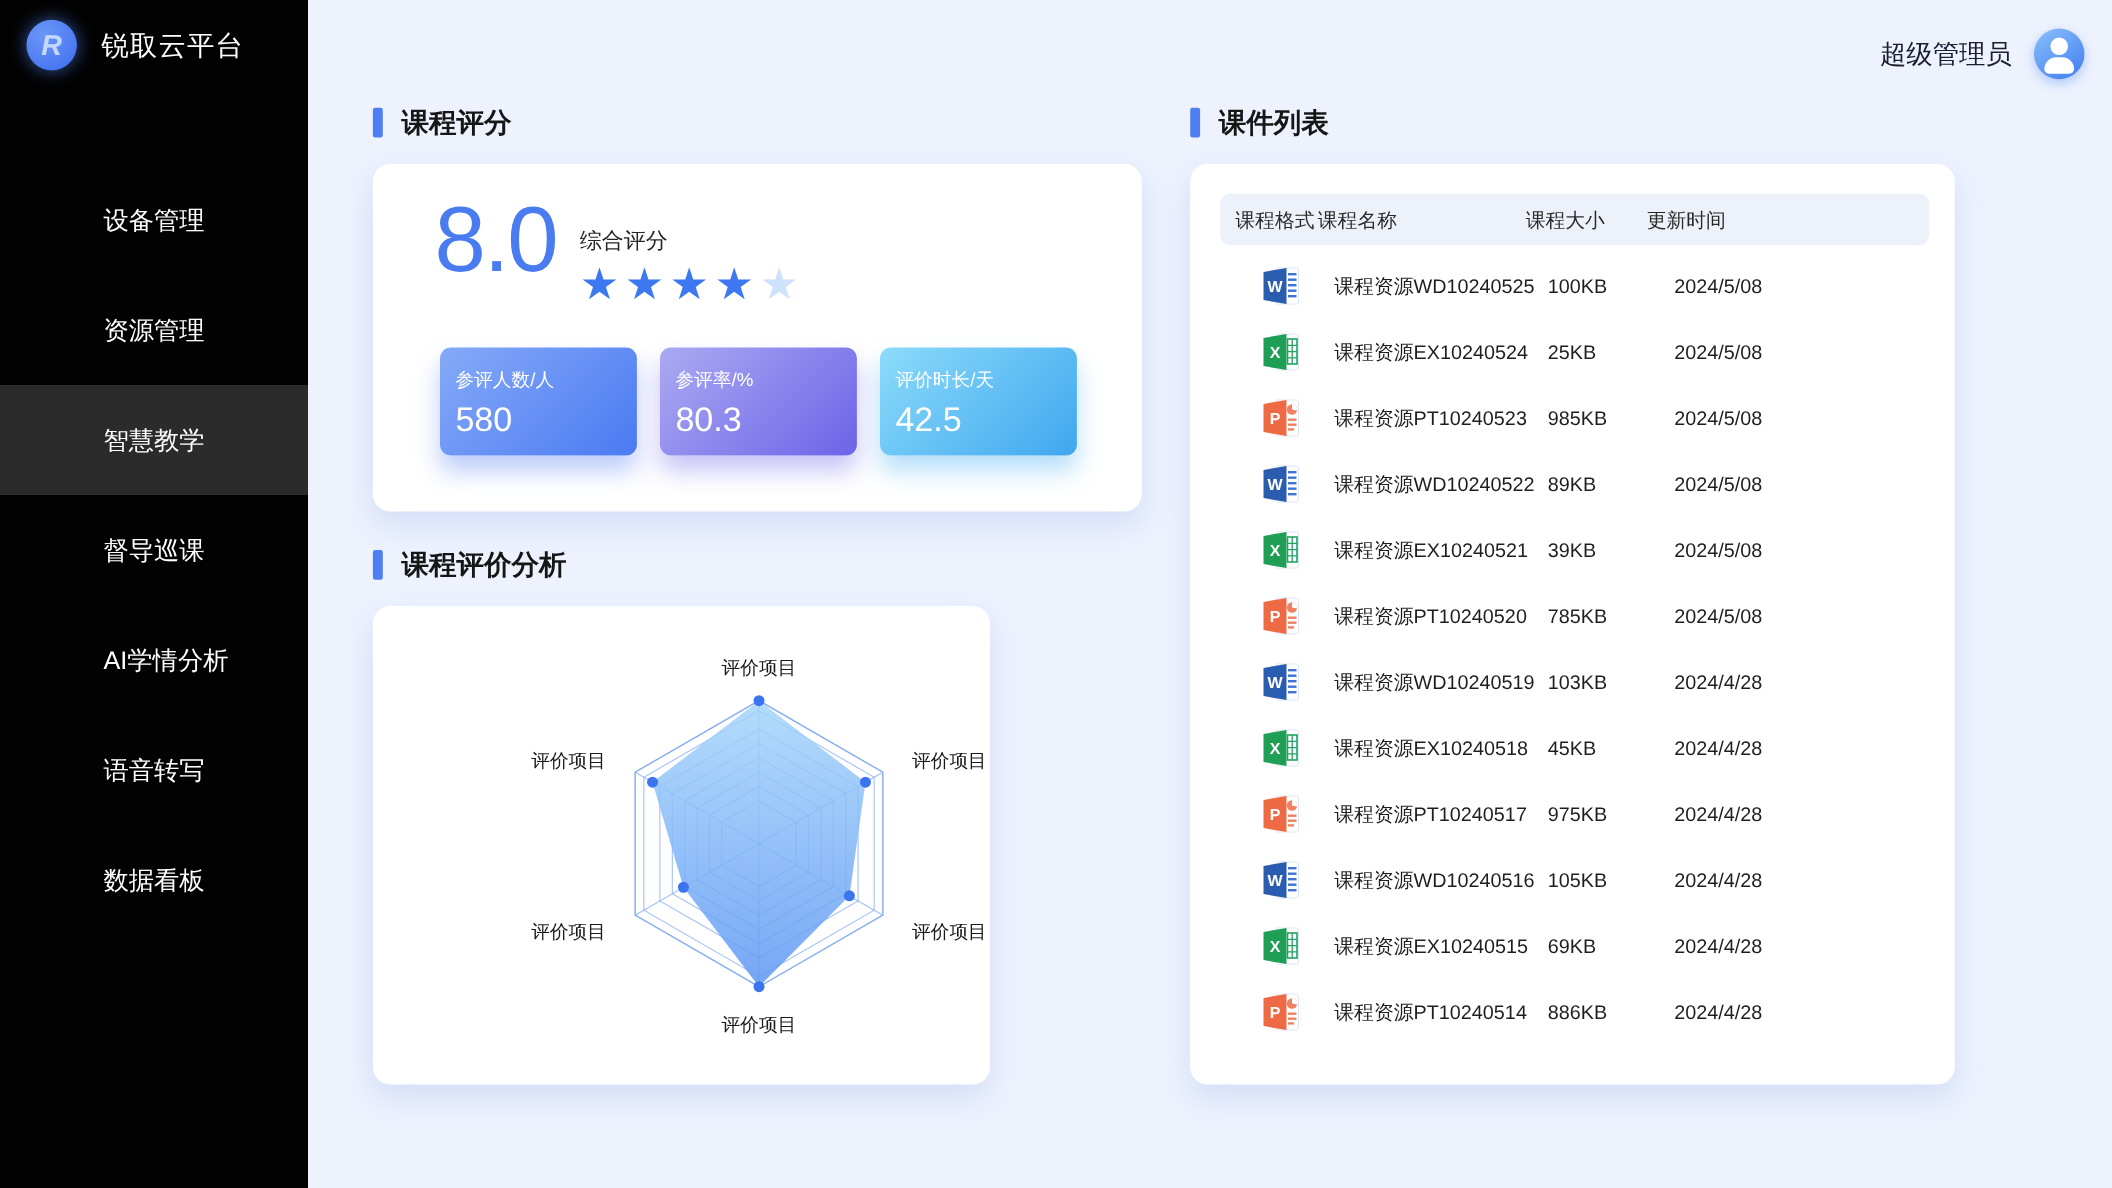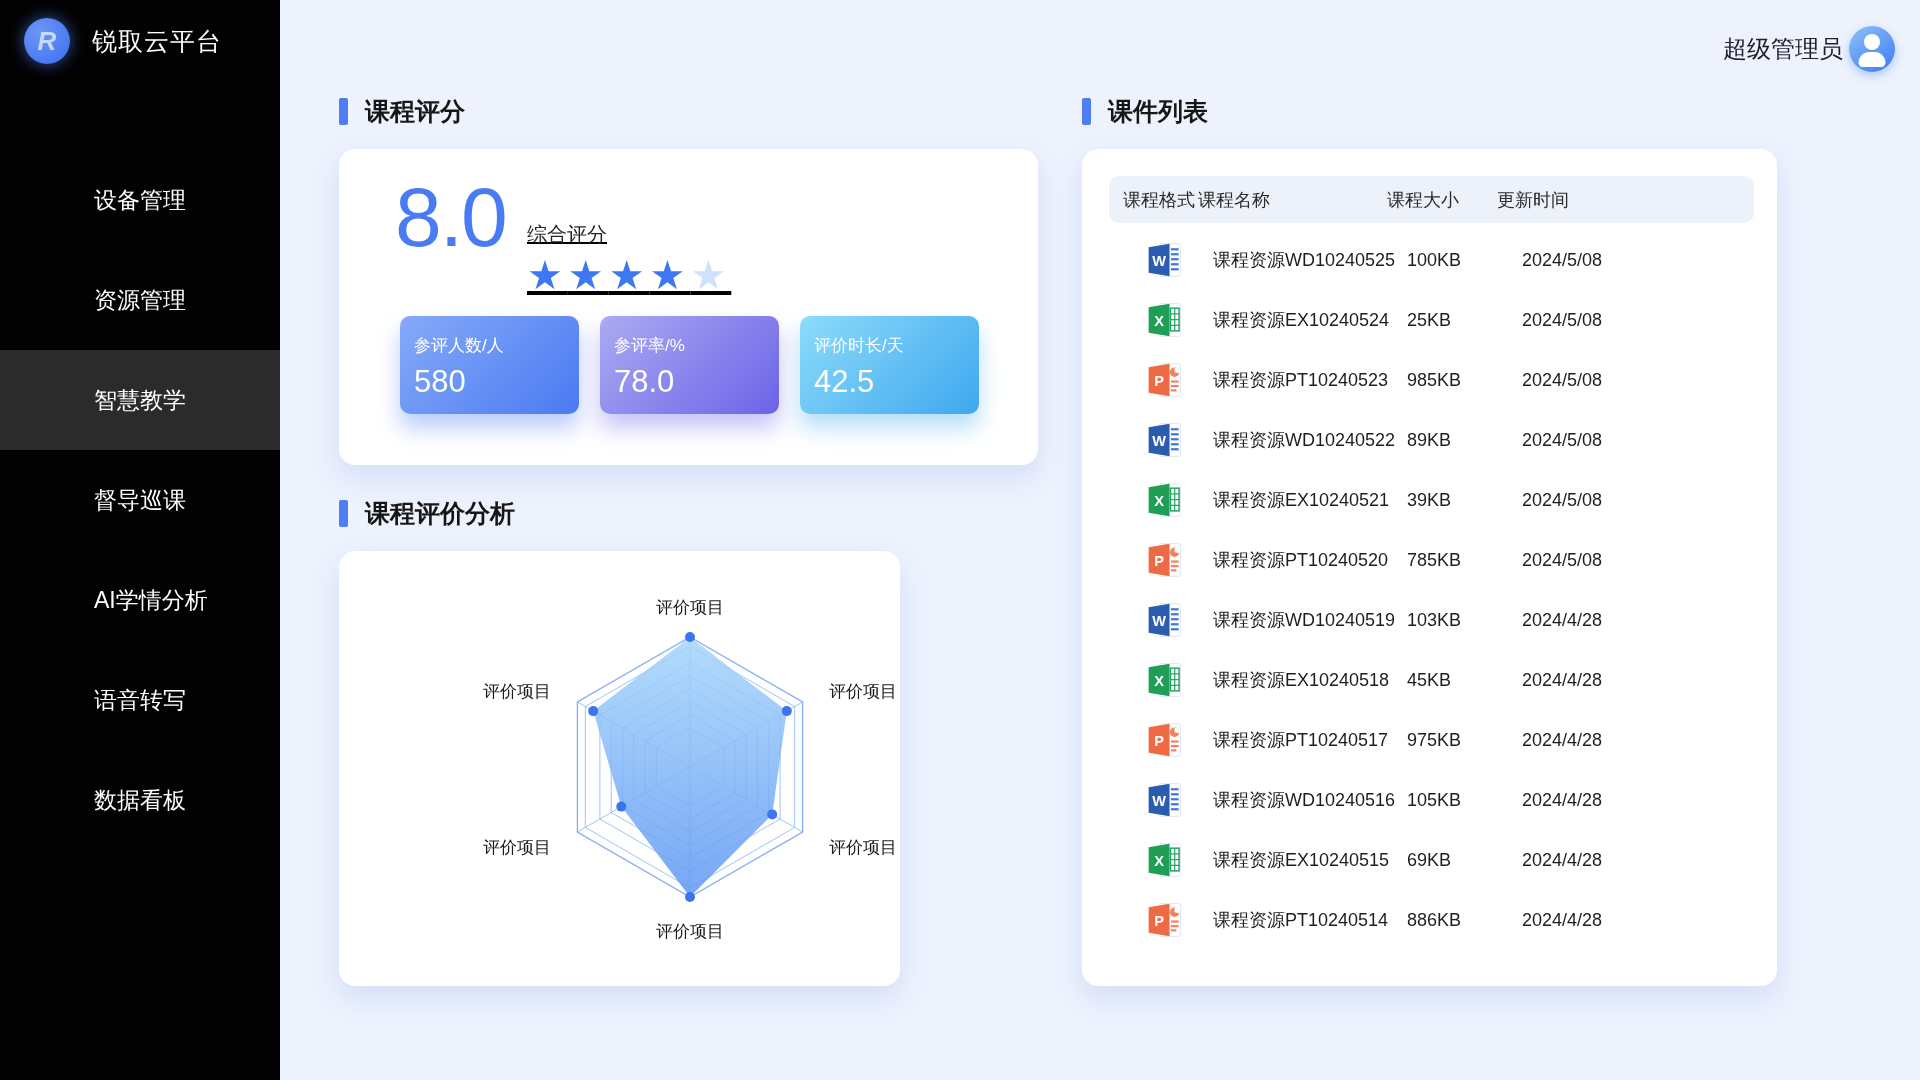--- a/index.html
+++ b/index.html
@@ -21,42 +21,42 @@
     display:flex; align-items:center; justify-content:center;
   }
   .logo-circle span { font-size:26px; font-weight:bold; font-style:italic; color:rgba(215,229,255,.85); }
   .logo-title { color:#ffffff; font-size:25px; letter-spacing:1px; }
   .nav { position:absolute; top:150px; left:0; width:100%; }
   .nav-item { height:100px; line-height:100px; padding-left:94px; color:#ffffff; font-size:23px; cursor:pointer; }
   .nav-item.active { background:#2b2b2b; }
 
   
   .main { position:relative; flex:1; height:1080px; }
-  .topbar { position:absolute; top:26px; right:25px; display:flex; align-items:center; gap:6px; }
+  .topbar { position:absolute; top:26px; right:25px; display:flex; align-items:center; gap:20px; }
   .user-name { font-size:24px; color:#1d1d30; }
   .avatar { width:46px; height:46px; border-radius:50%; position:relative; cursor:pointer;
     background:linear-gradient(145deg,#8cc0fa,#3d7cf2); box-shadow:0 4px 10px rgba(61,124,242,.35); }
   .avatar .head { position:absolute; left:50%; top:8px; transform:translateX(-50%); width:16px; height:16px; border-radius:50%; background:#ffffff; }
   .avatar .bod  { position:absolute; left:50%; top:26px; transform:translateX(-50%); width:27px; height:15px; border-radius:13px 13px 5px 5px; background:#ffffff; }
 
   .sec-h { position:absolute; display:flex; align-items:center; gap:17px; }
   .sec-h .bar { width:9px; height:27px; border-radius:2px; background:#4d7ef2; }
   .sec-h h2 { margin:0; font-size:25px; font-weight:600; color:#161616; }
   #rating-header     { left:59px;  top:95px; }
   #analysis-header   { left:59px;  top:497px; }
   #courseware-header { left:802px; top:95px; }
 
   .card { position:absolute; background:#ffffff; border-radius:16px; box-shadow:0 12px 28px rgba(96,132,219,.18); }
   #rating-card { left:59px; top:149px; width:699px; height:316px; }
   #radar-card  { left:59px; top:551px; width:561px; height:435px; }
   #table-card  { left:802px; top:149px; width:695px; height:837px; }
 
   
   .score { position:absolute; left:56px; top:24px; font-size:84px; color:#4a7cf1; letter-spacing:-2px; line-height:1.05; }
-  .score-side { position:absolute; left:188px; top:72px;text-decoration:underline; }
+  .score-side { position:absolute; left:188px; top:56px; }
   .score-label { font-size:20px; color:#262626; display:block; }
   .stars { margin-top:7px; font-size:40px; letter-spacing:5px; line-height:1; }
   .star-f { color:#3e78f0; } .star-e { color:#cfe2fb; }
   .stats { position:absolute; left:61px; top:167px; display:flex; gap:21px; }
   .stat { width:179px; height:98px; border-radius:10px; color:#ffffff; padding:18px 0 0 14px; }
   .stat .lb { font-size:17px; display:block; }
   .stat .vl { font-size:31px; display:block; margin-top:7px; }
 
   
   .radar-svg { position:absolute; left:0; top:0; width:699px; height:435px; }
@@ -115,21 +115,21 @@
         <span class="score-label">综合评分</span>
         <div class="stars"><span class="star-f">★</span><span class="star-f">★</span><span class="star-f">★</span><span class="star-f">★</span><span class="star-e">★</span></div>
       </div>
       <div class="stats">
           <div class="stat" style="background: linear-gradient(135deg, rgb(133, 170, 248), rgb(75, 122, 242)); box-shadow: rgba(75, 122, 242, 0.38) 0px 14px 22px;">
             <span class="lb">参评人数/人</span>
             <span class="vl">580</span>
           </div>
           <div class="stat" style="background: linear-gradient(135deg, rgb(171, 170, 242), rgb(108, 99, 232)); box-shadow: rgba(108, 99, 232, 0.38) 0px 14px 22px;">
             <span class="lb">参评率/%</span>
-            <span class="vl">78.0</span>
+            <span class="vl">80.3</span>
           </div>
           <div class="stat" style="background: linear-gradient(135deg, rgb(140, 219, 250), rgb(63, 167, 239)); box-shadow: rgba(63, 167, 239, 0.38) 0px 14px 22px;">
             <span class="lb">评价时长/天</span>
             <span class="vl">42.5</span>
           </div>
         </div>
     </div>
 
     <div class="sec-h" id="analysis-header">
       <span class="bar"></span>

